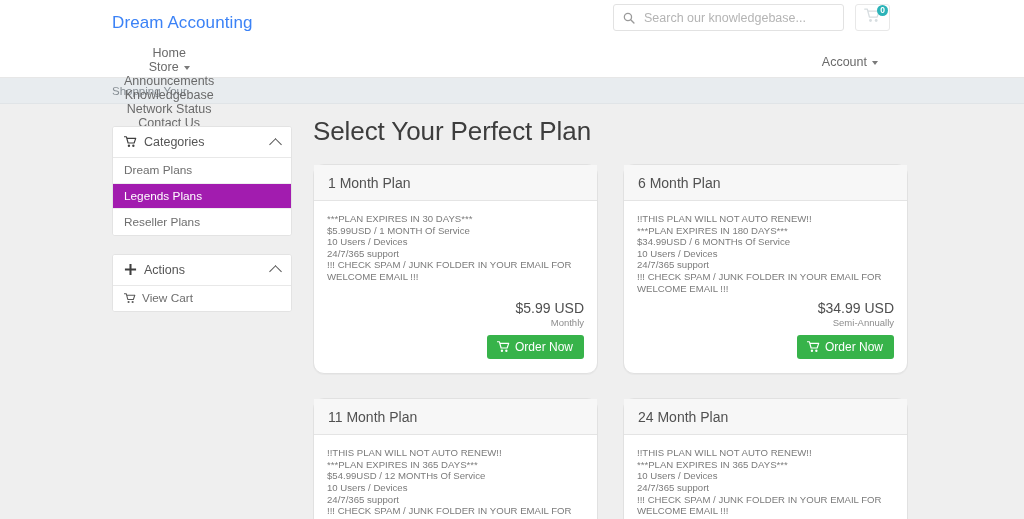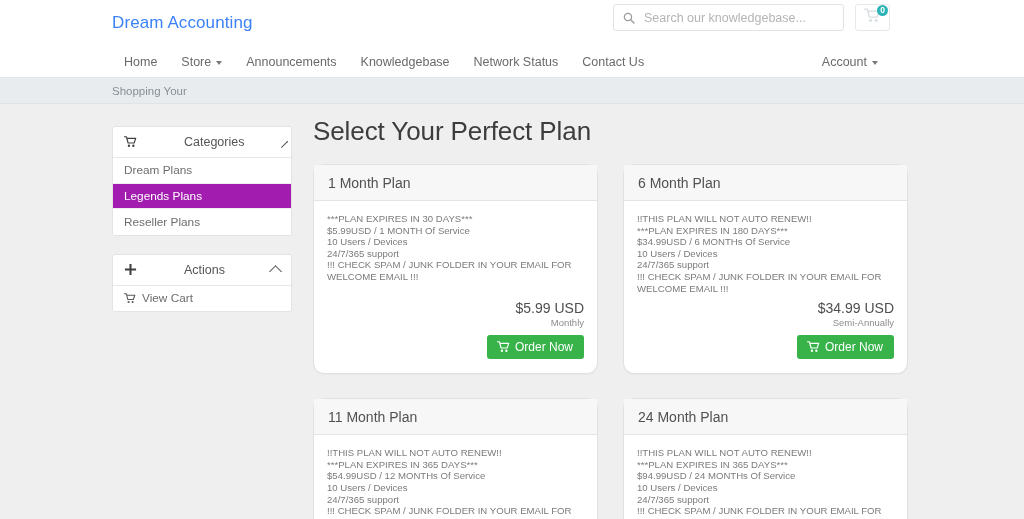--- a/index.html
+++ b/index.html
@@ -89,20 +89,21 @@
     height: 32px;
     position: relative;
     border-bottom: 1px solid #e7e7e7;
   }
   .nav-left {
     position: absolute;
     left: 112px; top: 0;
     display: flex;
     height: 32px;
     align-items: center;
+    flex-direction: column;
   }
   .nav-right {
     position: absolute;
     right: 134px; top: 0;
     display: flex;
     height: 32px;
     align-items: center;
   }
   .nav-item {
     font-size: 12.5px;
@@ -160,21 +161,20 @@
   .panel-head {
     height: 31px;
     display: flex;
     align-items: center;
     padding: 0 11px;
     background: #fff;
     border-bottom: 1px solid #e8e8e8;
     font-size: 12.5px;
     color: #555;
     cursor: pointer;
-    gap: 40px;
   }
   .panel-head .ph-icon {
     margin-right: 7px;
     color: #3f3f3f;
     display: inline-flex;
     align-items: center;
   }
   .panel-head .ph-title { flex: 1; }
   .chevron-up {
     width: 9px; height: 9px;
@@ -454,21 +454,20 @@
             <div class="feature wrap">!!! CHECK SPAM / JUNK FOLDER IN YOUR EMAIL FOR WELCOME EMAIL !!!</div>
           </div>
         </div>
         <div class="card">
           <div class="card-head">
             <span>24 Month Plan</span>
           </div>
           <div class="card-body">
             <div class="feature">!!THIS PLAN WILL NOT AUTO RENEW!!</div>
             <div class="feature">***PLAN EXPIRES IN 365 DAYS***</div>
-            <div class="feature">$94.99USD / 24 MONTHs Of Service</div>
             <div class="feature">10 Users / Devices</div>
             <div class="feature">24/7/365 support</div>
             <div class="feature wrap">!!! CHECK SPAM / JUNK FOLDER IN YOUR EMAIL FOR WELCOME EMAIL !!!</div>
           </div>
         </div>
       </div>
   </div>
 </div>
 
 </body></html>

